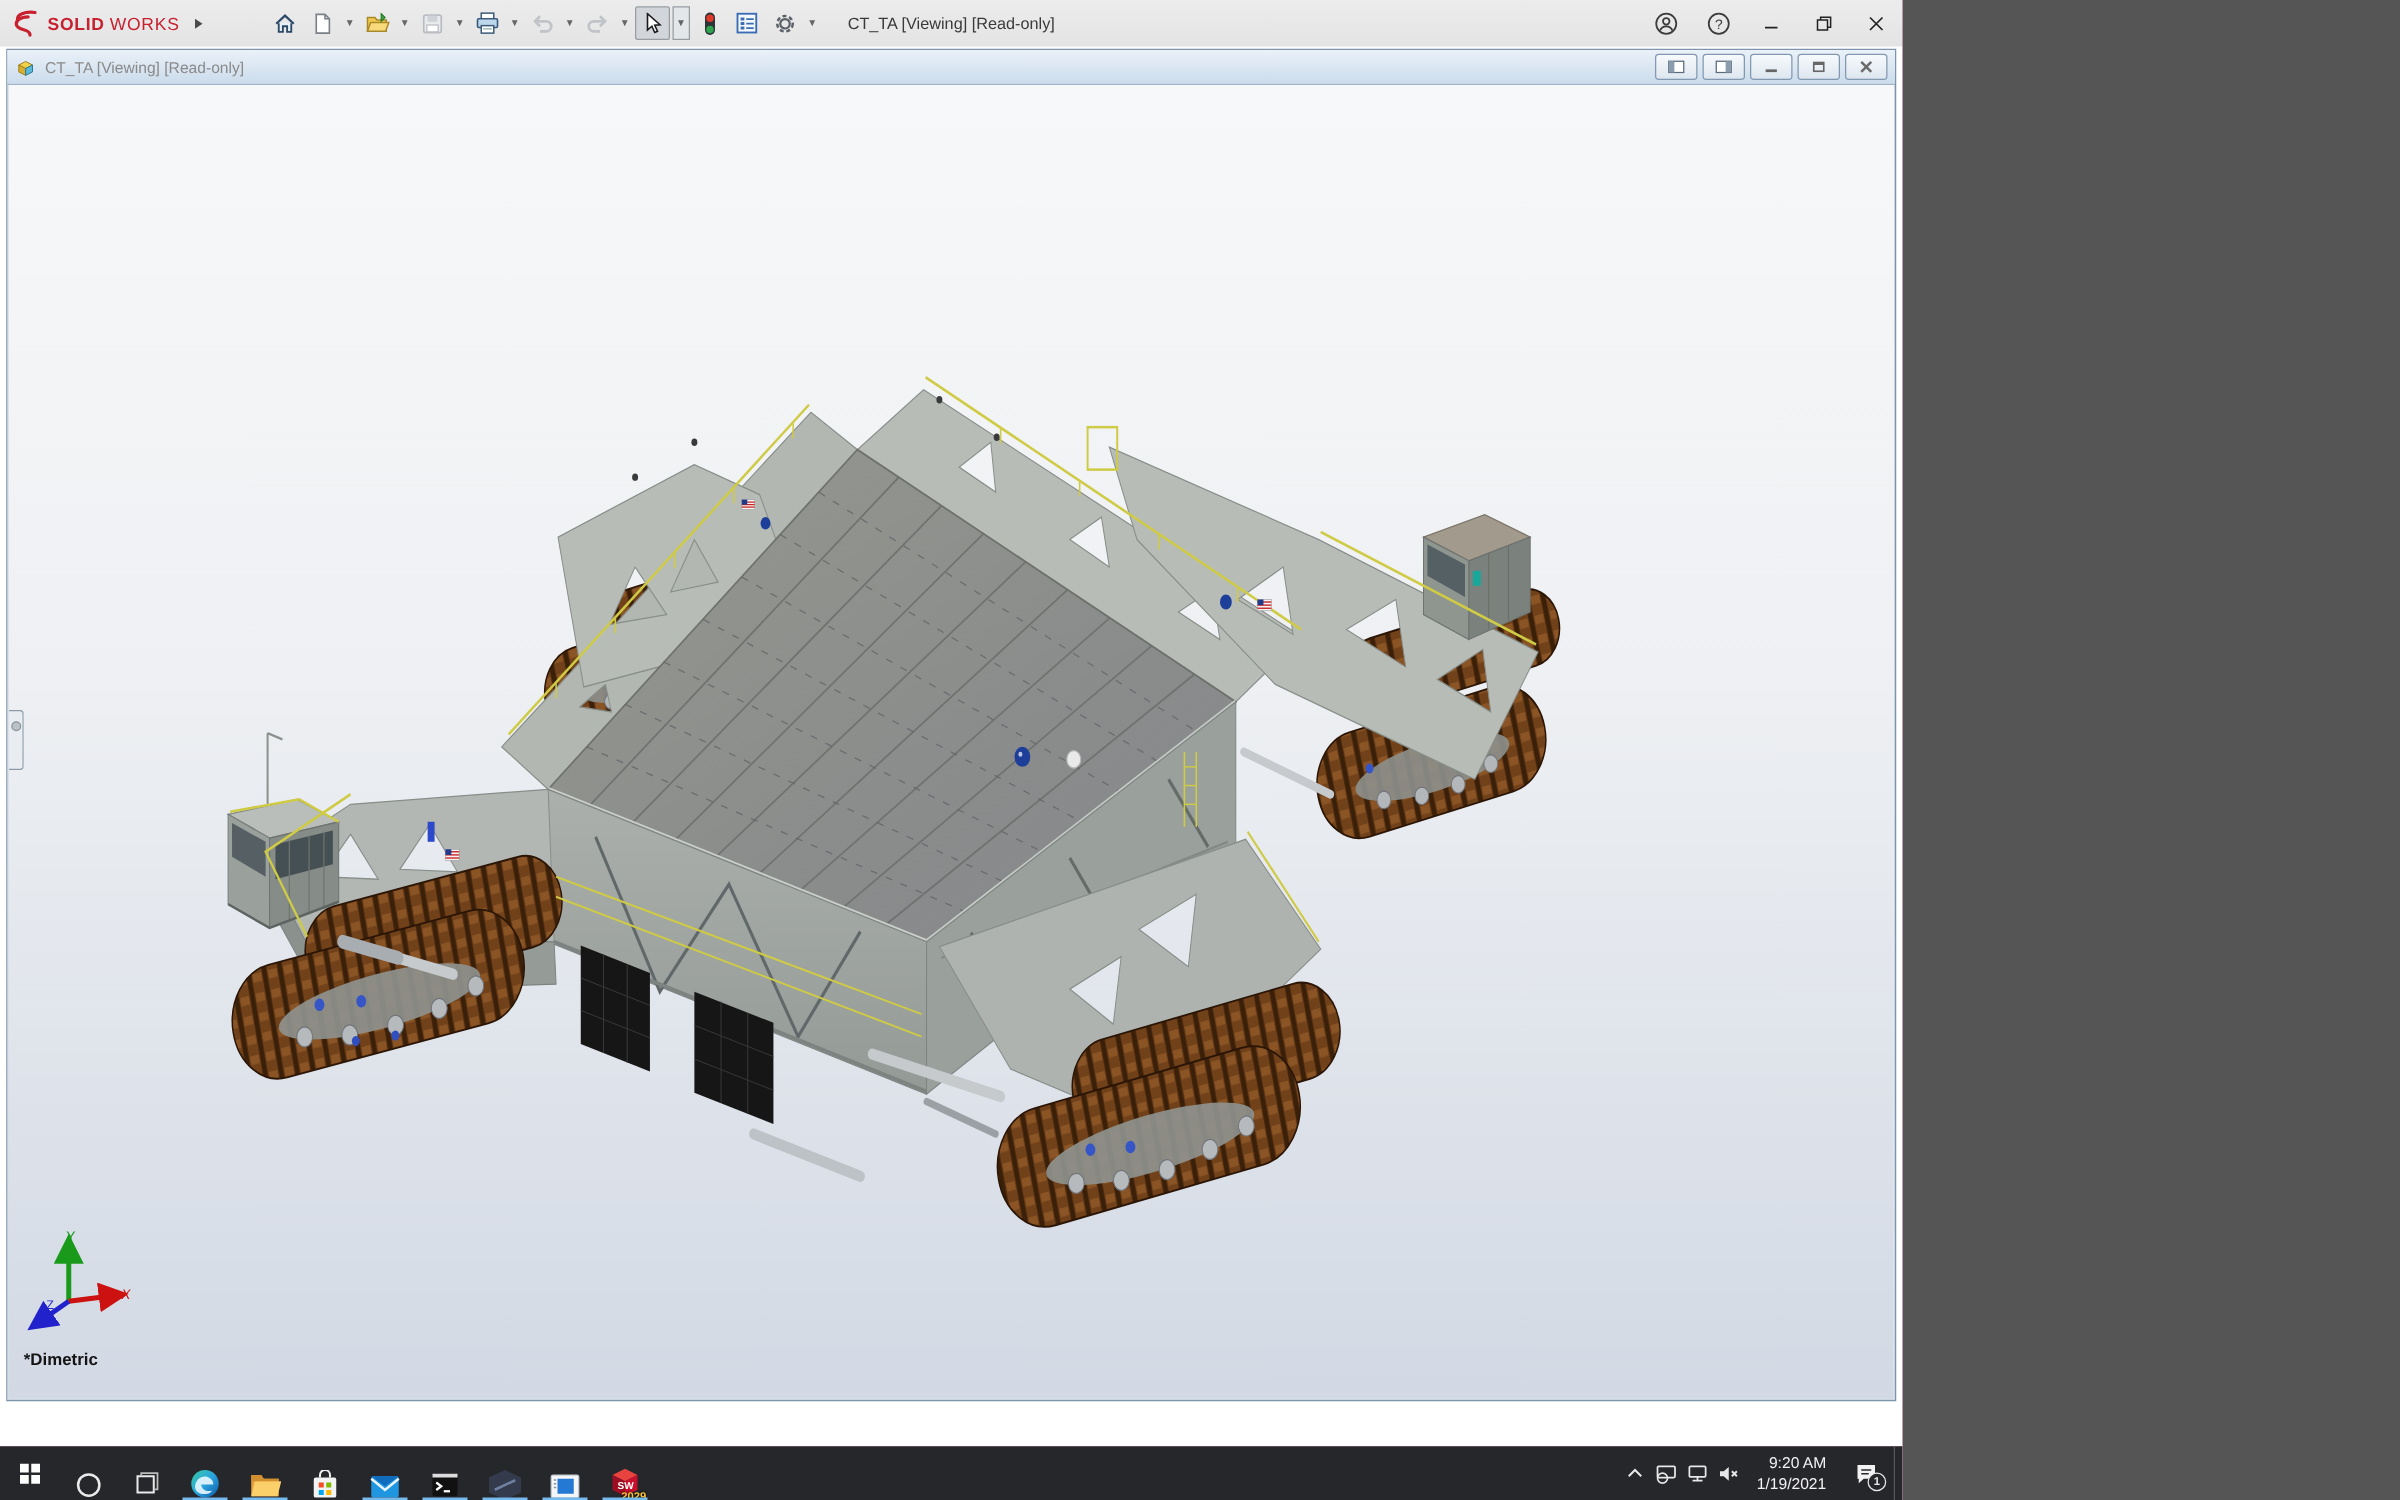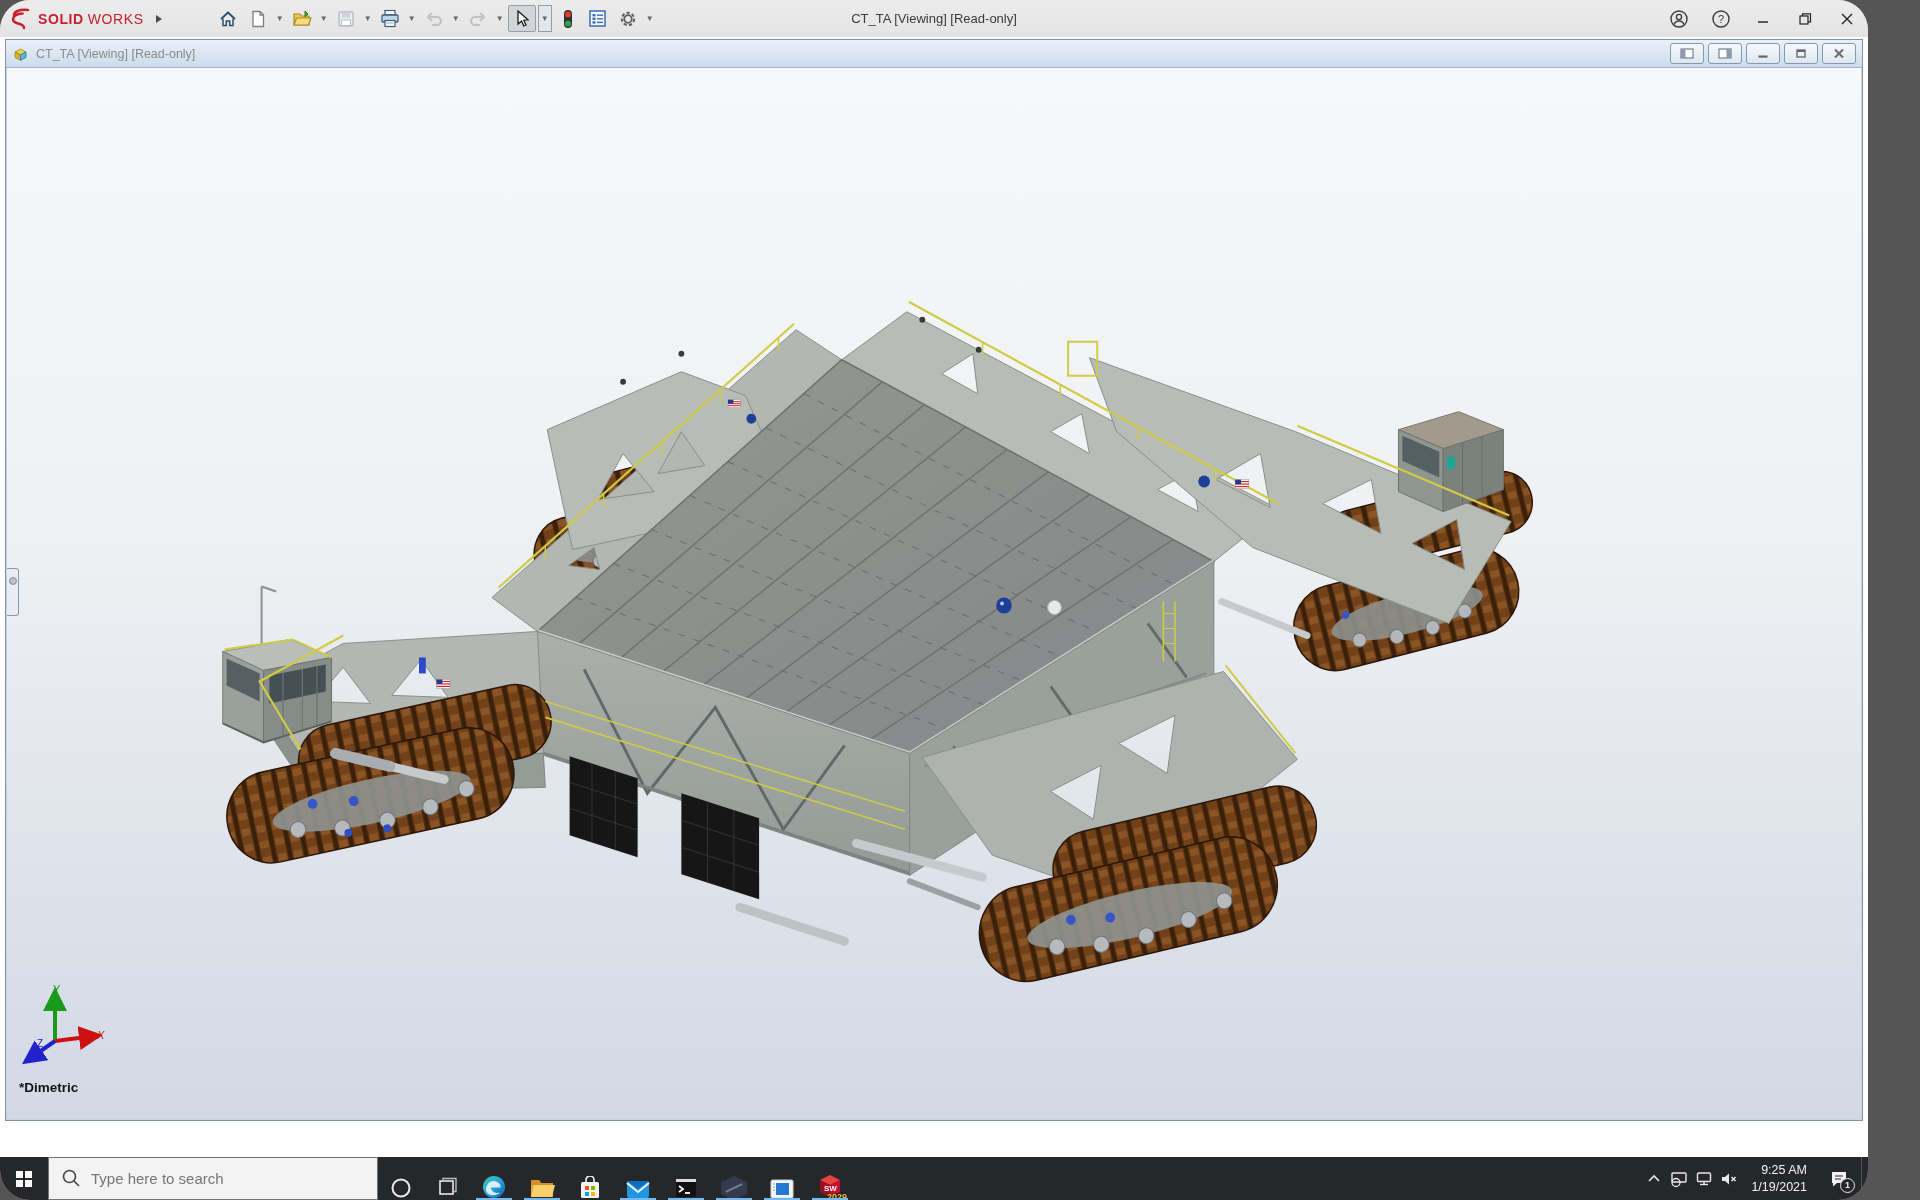--- a/index.html
+++ b/index.html
@@ -1,17 +1,17 @@
 <!DOCTYPE html>
 <html><head>
 <meta charset="utf-8">
 <style>
   html,body{margin:0;padding:0;background:#555;}
-  .screen{position:relative;width:1868px;height:1200px;overflow:hidden;
-    font-family:"Liberation Sans",sans-serif;background:#f9a8d4;border-radius:30px;
+  .screen{position:relative;width:1522px;height:1200px;overflow:hidden;
+    font-family:"Liberation Sans",sans-serif;background:#f9a8d4;
     -webkit-font-smoothing:antialiased;}
   
   .titlebar{position:absolute;top:0;left:0;right:0;height:37px;
     background:linear-gradient(#ececec,#e4e4e4);border-bottom:1px solid #bfbfbf;
     display:flex;align-items:center;}
   .brand{display:flex;align-items:center;gap:4px;padding:0 10px 0 8px;}
   .brand .b1{font-weight:bold;color:#c8202f;font-size:14px;letter-spacing:.6px;}
   .brand .b2{font-weight:normal;color:#c8202f;font-size:14px;letter-spacing:.6px;}
   .flyout{width:0;height:0;border-left:6px solid #4a4a4a;border-top:4px solid transparent;
     border-bottom:4px solid transparent;margin-left:8px;}
@@ -559,27 +559,20 @@
 
   <footer class="taskbar">
     <div class="startbtn">
       <span class="winlogo">
           <span></span>
           <span></span>
           <span></span>
           <span></span>
         </span>
     </div>
-    <div class="searchbox">
-      <svg class="mag" width="20" height="20" viewBox="0 0 20 20">
-          <circle cx="8.5" cy="8.5" r="6" fill="none" stroke="#4a4a4a" stroke-width="1.7"></circle>
-          <line x1="13" y1="13" x2="18" y2="18" stroke="#4a4a4a" stroke-width="1.7"></line>
-        </svg>
-      <input type="text" placeholder="Type here to search" style="">
-    </div>
     <div class="tslot">
       <svg width="24" height="24" viewBox="0 0 24 24">
           <circle cx="12" cy="12" r="8.5" fill="none" stroke="#eaeaea" stroke-width="2"></circle>
         </svg>
     </div>
     <div class="tslot">
       <svg width="24" height="24" viewBox="0 0 24 24">
           <rect x="5" y="5" width="13" height="13" fill="none" stroke="#eaeaea" stroke-width="1.6"></rect>
           <path d="M8,5 V2.5 H21 V15.5 H18" fill="none" stroke="#bdbdbd" stroke-width="1.4"></path>
         </svg>
@@ -674,21 +667,21 @@
             <line x1="5" y1="14.5" x2="13" y2="14.5" stroke="#e8e8e8" stroke-width="1.4"></line>
           </svg>
       </div>
       <div class="trayic">
         <svg width="18" height="18" viewBox="0 0 18 18">
             <path d="M2,7 H5 L9,3.5 V14.5 L5,11 H2 Z" fill="#e8e8e8"></path>
             <path d="M11.5,7 L15.5,11 M15.5,7 L11.5,11" stroke="#e8e8e8" stroke-width="1.5"></path>
           </svg>
       </div>
       <div class="clock">
-        <span>9:25 AM</span>
+        <span>9:20 AM</span>
         <span>1/19/2021</span>
       </div>
       <div class="notif">
         <svg width="20" height="20" viewBox="0 0 20 20">
             <path d="M3,3 H17 V14 H8 L4,17.5 V14 H3 Z" fill="#f2f2f2"></path>
             <g stroke="#26272b" stroke-width="1.2">
               <line x1="6" y1="7" x2="14" y2="7"></line>
               <line x1="6" y1="10" x2="12" y2="10"></line>
             </g>
           </svg>

